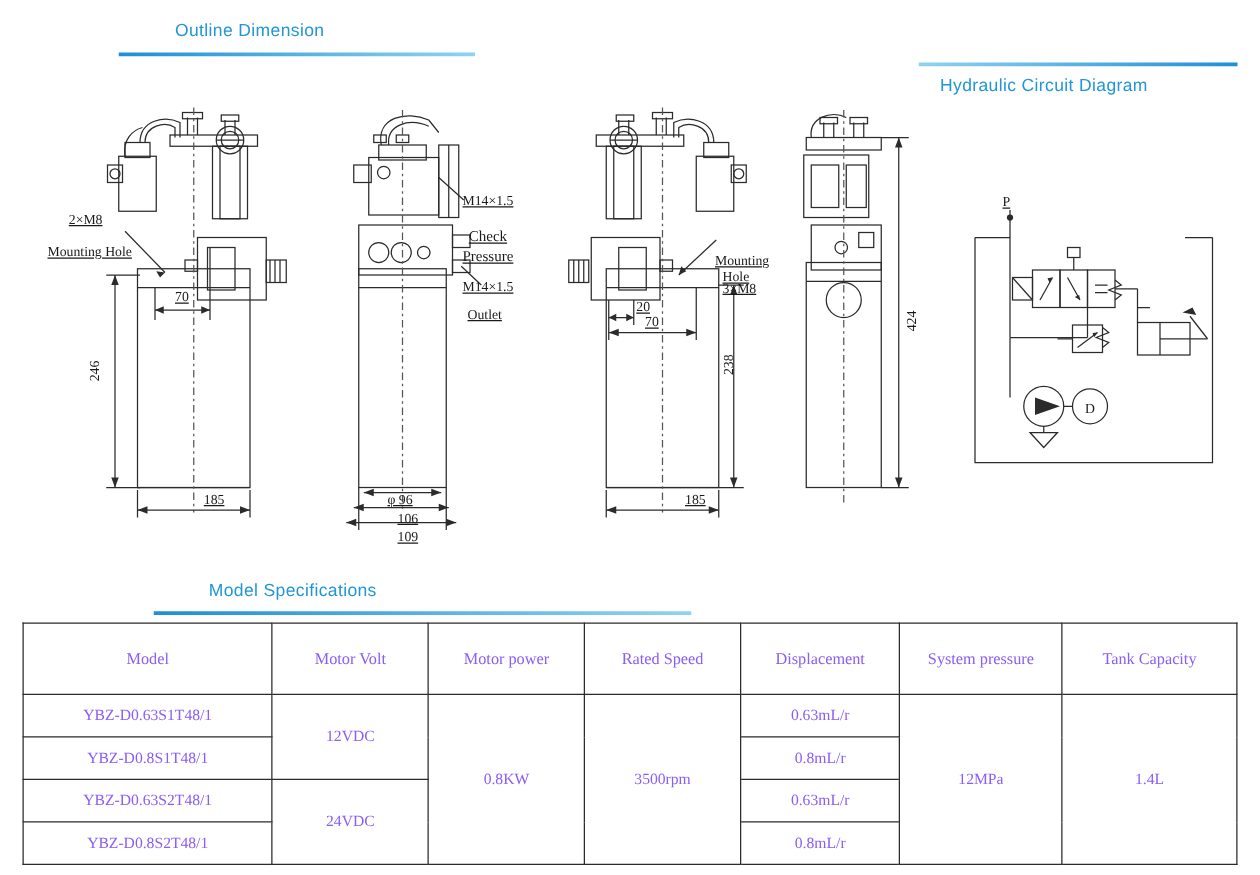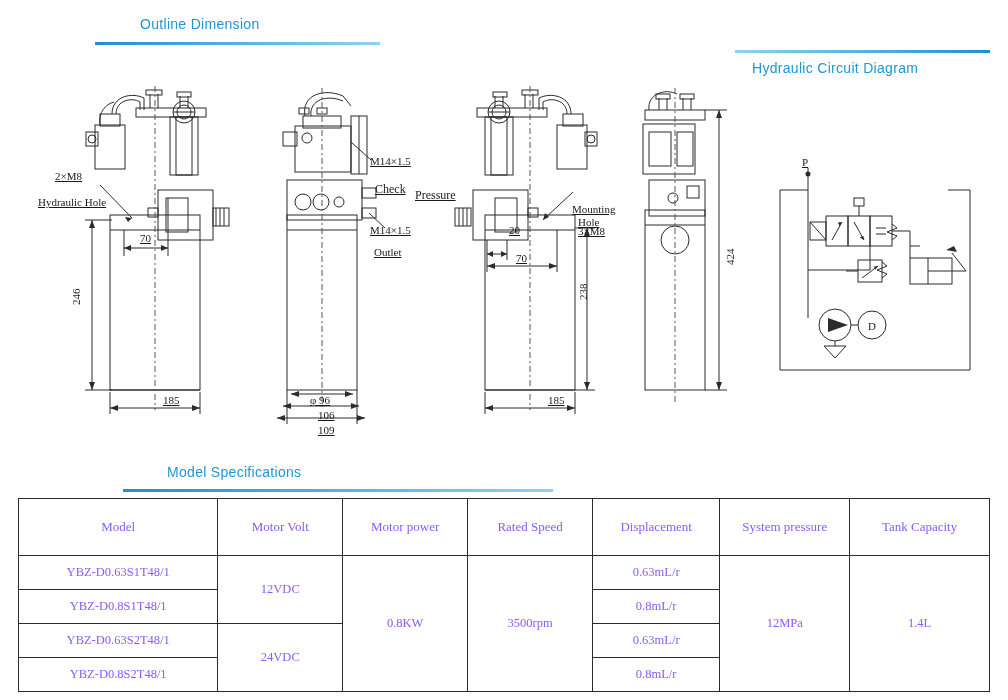--- a/index.html
+++ b/index.html
@@ -152,21 +152,21 @@
       <line x1="160" y1="312" x2="160" y2="334"></line>
     </g>
 
     <g stroke="#2b2b2b" stroke-width="1">
       <line x1="60" y1="105" x2="92" y2="138"></line>
       <path d="M92 138 l-7 -1 l3 5 z" fill="#2b2b2b" stroke="none"></path>
     </g>
   </svg>
 </div>
 <div class="lbl" style="left:55px;top:170px;">2×M8</div>
-<div class="lbl" style="left:38px;top:196px;">Hydraulic Hole</div>
+<div class="lbl" style="left:38px;top:196px;">Mounting Hole</div>
 <div class="lbl" style="left:140px;top:232px;">70</div>
 <div class="vlbl" style="left:70px;top:305px;">246</div>
 <div class="lbl" style="left:163px;top:394px;">185</div>
 
 <div class="dv" style="left:255px;top:80px;width:200px;height:360px;">
   <svg width="200" height="360" viewBox="0 0 200 360">
     <g stroke="#2b2b2b" fill="none" stroke-width="1">
 
       <rect x="32" y="135" width="70" height="175"></rect>
       <line x1="32" y1="150" x2="102" y2="150"></line>
@@ -212,21 +212,21 @@
     </g>
 
     <g stroke="#2b2b2b" stroke-width="1">
       <line x1="96" y1="62" x2="116" y2="80"></line>
       <line x1="114" y1="133" x2="130" y2="148"></line>
     </g>
   </svg>
 </div>
 <div class="lbl" style="left:370px;top:155px;">M14×1.5</div>
 <div class="lbl s" style="left:375px;top:182px;">Check</div>
-<div class="lbl s" style="left:370px;top:188px;margin-left:45px;">Pressure</div>
+<div class="lbl s" style="left:370px;top:198px;">Pressure</div>
 <div class="lbl" style="left:370px;top:224px;">M14×1.5</div>
 <div class="lbl" style="left:374px;top:246px;">Outlet</div>
 <div class="lbl" style="left:310px;top:394px;">φ 96</div>
 <div class="lbl" style="left:318px;top:409px;">106</div>
 <div class="lbl" style="left:318px;top:424px;">109</div>
 
 <div class="dv" style="left:425px;top:80px;width:230px;height:350px;">
   <svg width="230" height="350" viewBox="0 0 230 350">
     <g stroke="#2b2b2b" fill="none" stroke-width="1">
 
@@ -299,21 +299,21 @@
 
     <g stroke="#2b2b2b" stroke-width="1">
       <line x1="118" y1="140" x2="148" y2="112"></line>
       <path d="M118 140 l2 -7 l4 4 z" fill="#2b2b2b" stroke="none"></path>
     </g>
   </svg>
 </div>
 <div class="lbl" style="left:578px;top:181px;margin-top:44px;">3×M8</div>
 <div class="lbl" style="left:572px;top:203px;">Mounting</div>
 <div class="lbl" style="left:578px;top:216px;">Hole</div>
-<div class="lbl" style="left:509px;top:224px;">20</div>
+<div class="lbl" style="left:509px;top:240px;">20</div>
 <div class="lbl" style="left:516px;top:252px;">70</div>
 <div class="vlbl" style="left:577px;top:300px;">238</div>
 <div class="lbl" style="left:548px;top:394px;">185</div>
 
 <div class="dv" style="left:615px;top:80px;width:130px;height:330px;">
   <svg width="130" height="330" viewBox="0 0 130 330">
     <g stroke="#2b2b2b" fill="none" stroke-width="1">
       <rect x="30" y="130" width="60" height="180"></rect>
       <line x1="30" y1="145" x2="90" y2="145"></line>
 

